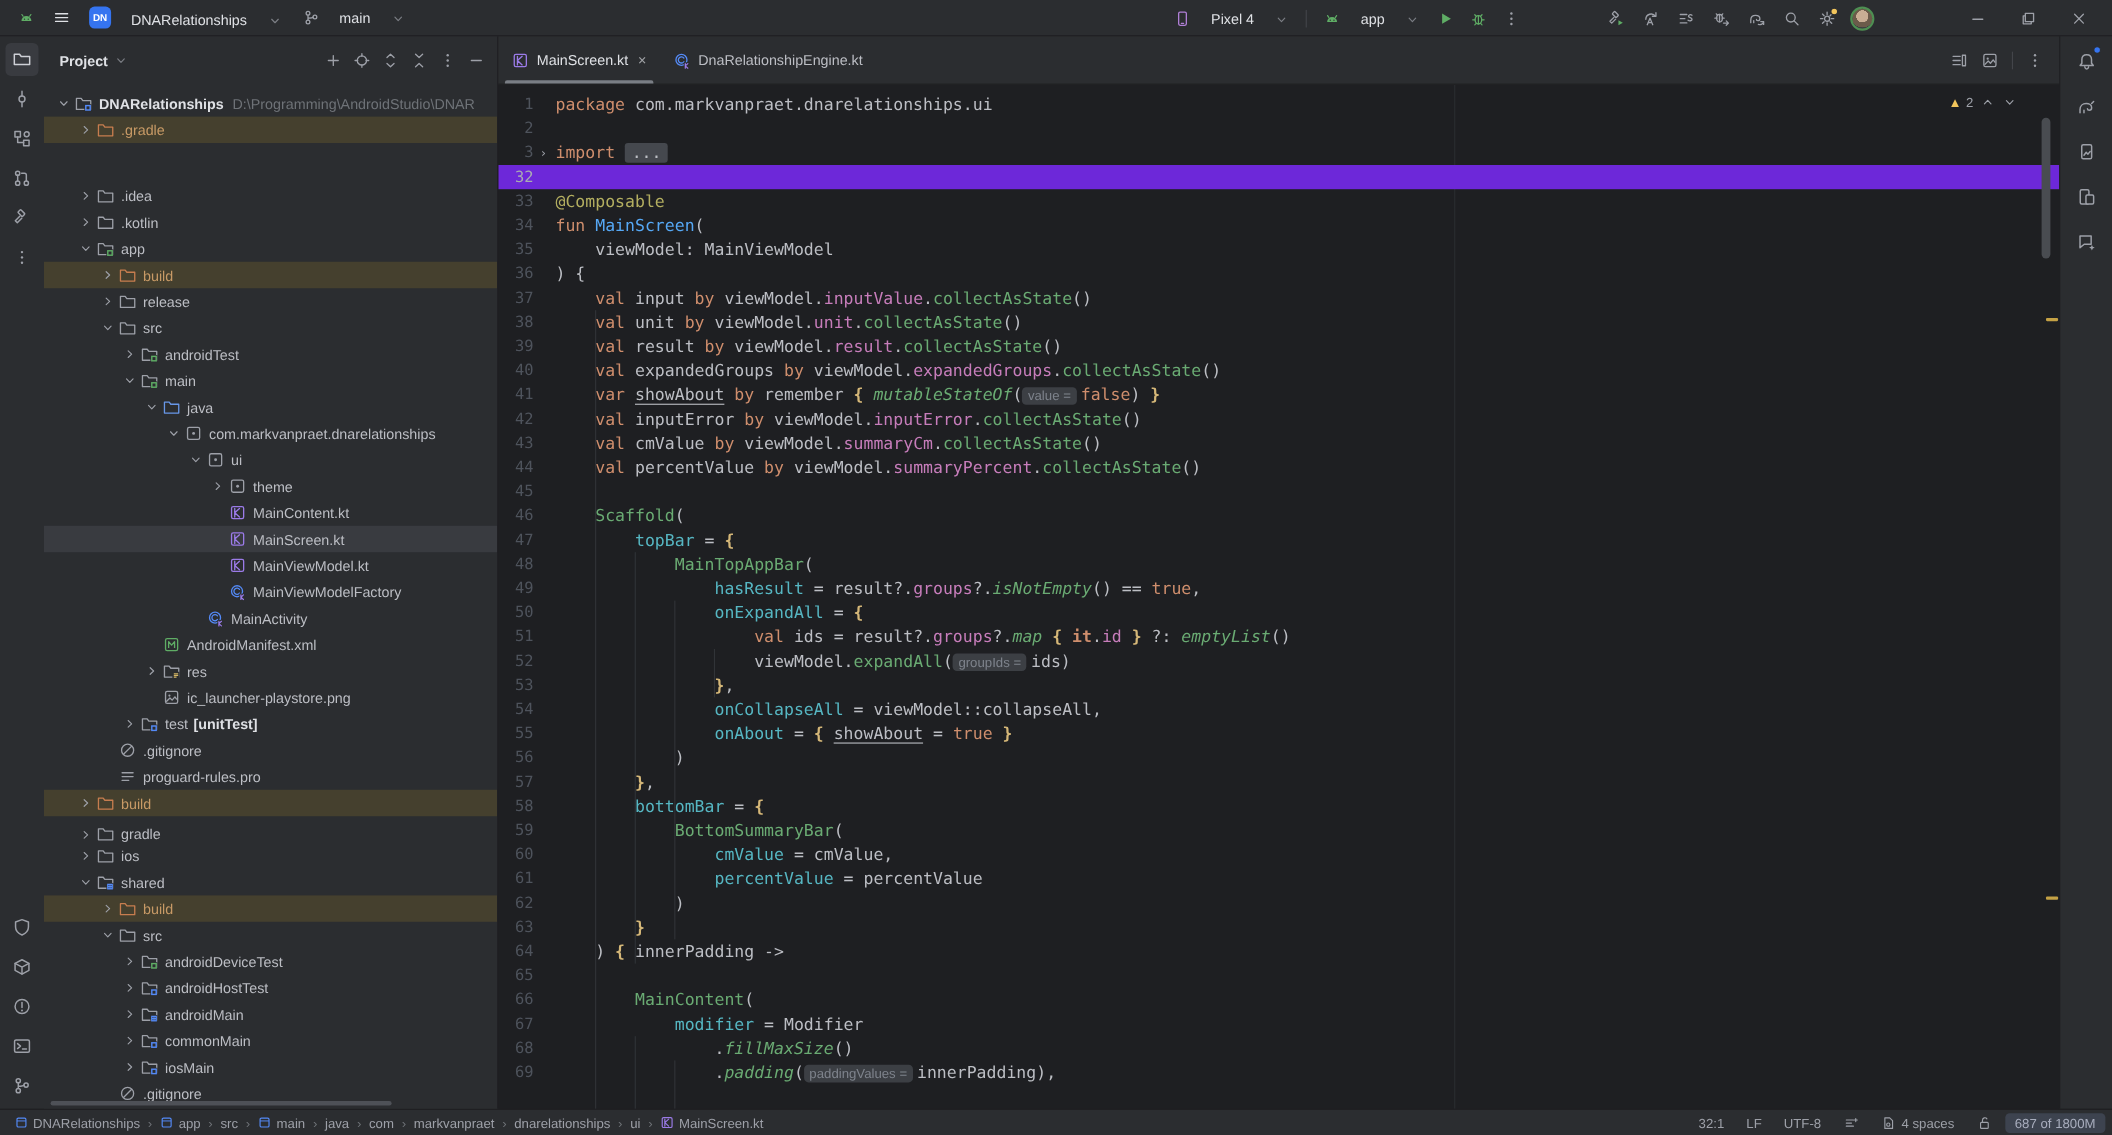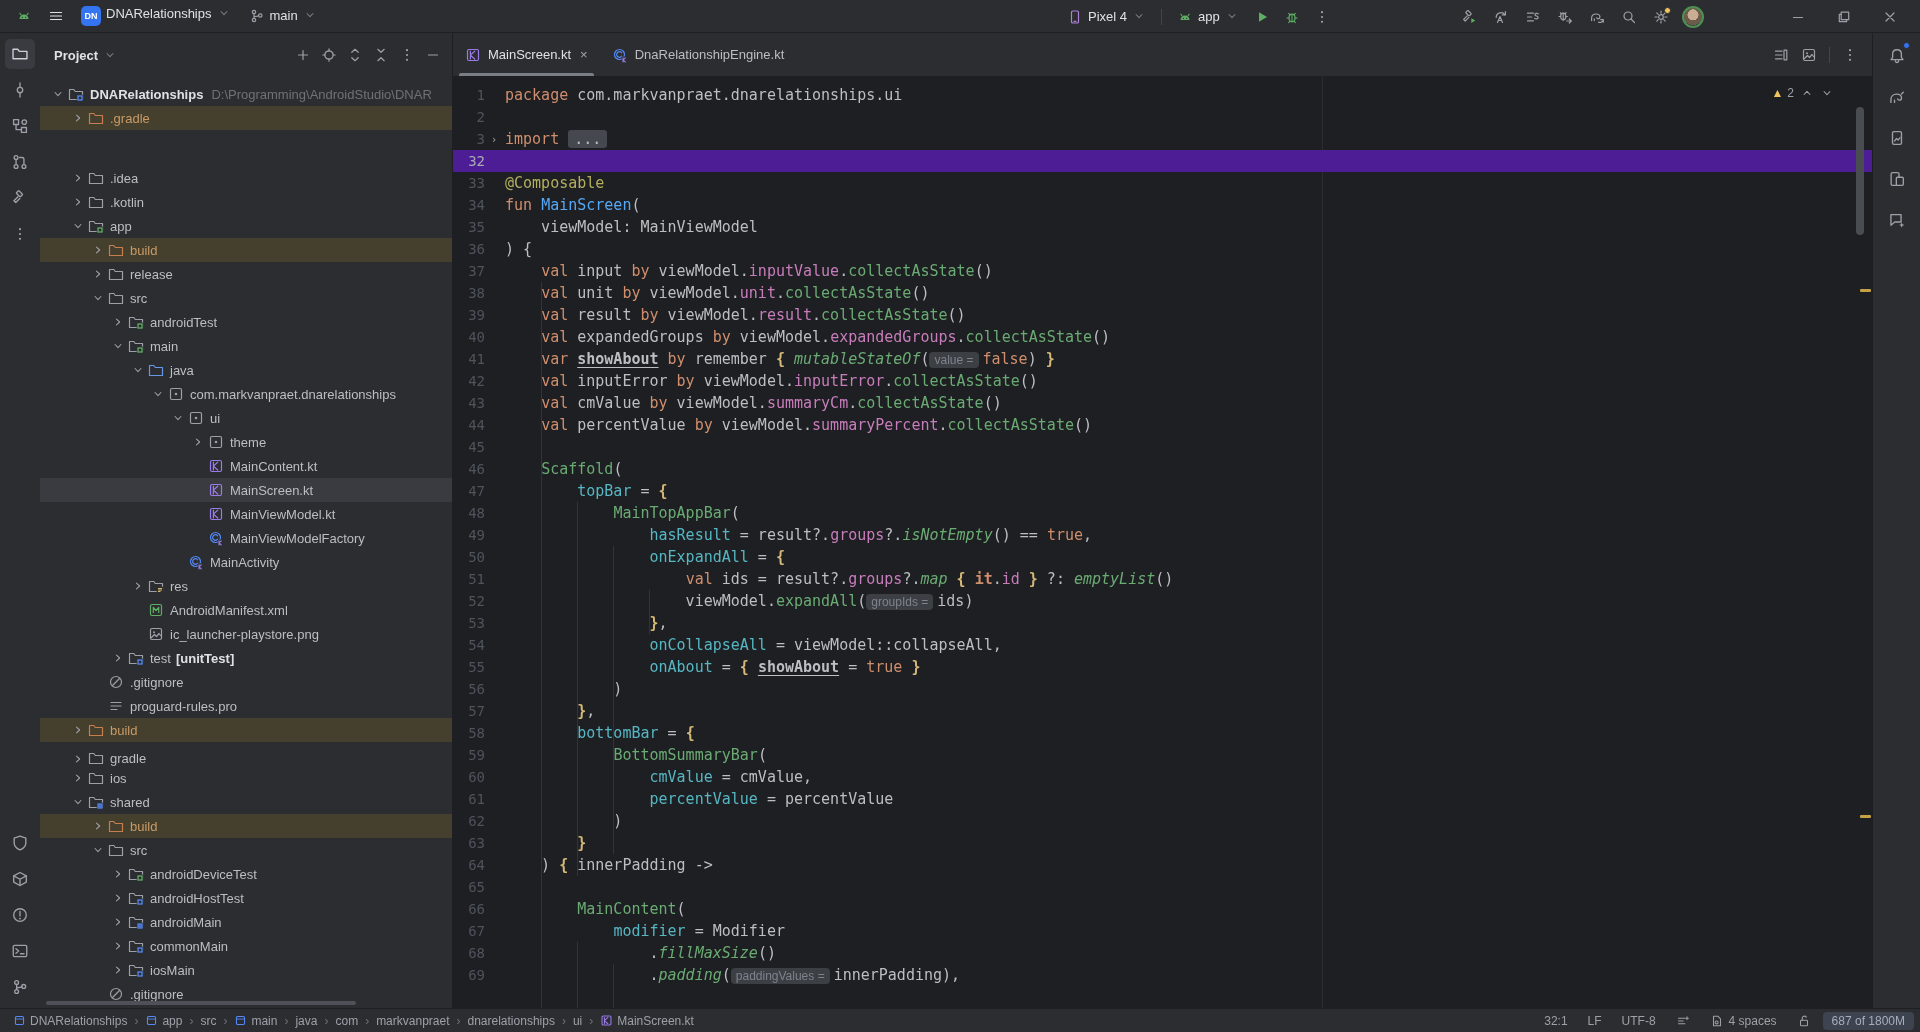--- a/index.html
+++ b/index.html
@@ -4,21 +4,21 @@
 <style>
   * { margin:0; padding:0; box-sizing:border-box; }
   html,body { width:1920px; height:1032px; overflow:hidden; background:#1E1F22;
               font-family:"Liberation Sans", sans-serif; color:#BCBEC4; }
   .app { width:1920px; height:1032px; display:flex; flex-direction:column; }
 
   
   .titlebar { height:33px; background:#2B2D30; display:flex; align-items:center;
               border-bottom:1px solid #1E1F22; flex:0 0 33px; font-size:13px; }
   .tb-left { display:flex; align-items:center; gap:4px; padding-left:10px; }
-  .tb-btn { display:flex; align-items:flex-start; gap:5px; padding:3px 7px; border-radius:6px; color:#DFE1E5; }
+  .tb-btn { display:flex; align-items:flex-end; gap:18px; padding:3px 7px; border-radius:6px; color:#DFE1E5; }
   .dn-badge { width:20px; height:20px; border-radius:5px; background:#3574F0; color:#fff;
               font-size:9px; font-weight:bold; display:flex; align-items:center; justify-content:center; }
   .chev { opacity:.7; }
   .tb-center { position:absolute; left:1060px; top:0; height:33px; display:flex; align-items:center; gap:2px; }
   .tb-right { position:absolute; left:1455px; top:0; height:33px; display:flex; align-items:center; gap:4px; }
   .winctl { position:absolute; left:1775px; top:0; height:33px; display:flex; align-items:center; }
   .winctl .icon-btn { width:46px; height:33px; border-radius:0; }
   .icon-btn { width:28px; height:26px; display:flex; align-items:center; justify-content:center;
               border-radius:5px; position:relative; }
   .sep-v { width:1px; height:16px; background:#43454A; margin:0 6px; }
@@ -68,37 +68,37 @@
   .tab.active { color:#DFE1E5; }
   .tab.active::after { content:""; position:absolute; left:6px; right:6px; bottom:0; height:3px;
                        background:#7A7E85; border-radius:2px 2px 0 0; }
   .tab .close { opacity:.65; font-size:13px; margin-left:2px; }
   .tab-actions { margin-left:auto; display:flex; align-items:center; padding-right:8px; }
 
   .code-wrap { flex:1; position:relative; overflow:hidden; font-family:"DejaVu Sans Mono", monospace;
                font-size:15px; }
   .code-inner { position:absolute; inset:0; padding-top:7px; }
   .code-row { height:22px; display:flex; align-items:center; white-space:pre; position:relative; }
-  .code-row.caret-line { background:#4c1d95; }
+  .code-row.caret-line { background:#6d28d9; }
   .gutter { width:52px; flex:0 0 52px; display:flex; align-items:center; }
   .gutter .num { width:32px; text-align:right; color:#4E535C; font-size:14px; }
   .gutter .num.cur { color:#A9ABB2; }
   .gutter .foldcol { width:18px; text-align:center; color:#9DA0A8; font-size:11px; }
   .ctext { color:#BCBEC4; }
   .tok-kw  { color:#CF8E6D; }
   .tok-kwb { color:#CF8E6D; font-weight:bold; }
   .tok-ann { color:#B3AE60;margin-top:40px; }
   .tok-dfn { color:#56A8F5; }
   .tok-fn  { color:#6AAB73; }
   .tok-fni { color:#6AAB73; font-style:italic; }
   .tok-prop{ color:#C77DBB; }
   .tok-named{ color:#56B6C2; }
   .tok-pl  { color:#BCBEC4; }
   .tok-lb  { color:#D5B778; font-weight:bold; }
-  .tok-ul  { color:#BCBEC4; text-decoration:underline; text-underline-offset:3px;font-weight:bold; }
+  .tok-ul  { color:#BCBEC4; text-decoration:underline; text-underline-offset:3px; }
   .tok-chip{ background:#3C3F44; color:#7E838C; border-radius:4px; padding:1px 5px; font-size:12px;
              font-family:"Liberation Sans",sans-serif; margin-right:4px; }
   .tok-fold{ background:#45484E; color:#BCBEC4; border-radius:3px; padding:0 6px; }
   .inlay-row { height:22px; display:flex; align-items:center; }
   .inlay-txt { margin-left:52px; color:#5A5D63; font-size:12px; font-family:"Liberation Sans",sans-serif; }
   .bulb { position:absolute; left:60px; top:-4px; width:11px; height:14px; z-index:3; }
   .bulb .dome { width:11px; height:11px; border-radius:50%; background:#F2C55C; }
   .bulb .base { width:5px; height:3px; background:#8a7434; margin:0 auto; }
   .indent-guide { position:absolute; width:1px; background:#313438; z-index:0; }
   .wrap-guide { position:absolute; top:0; bottom:0; width:1px; background:#2B2D31; }
@@ -661,43 +661,43 @@
               <svg viewBox="0 0 16 16" width="16" height="16">
                 <circle cx="7.5" cy="7.5" r="5" fill="none" stroke="#548AF7" stroke-width="1.2"></circle>
                 <path d="M9.7 5.8a2.8 2.8 0 1 0 0 3.4" fill="none" stroke="#548AF7" stroke-width="1.2" stroke-linecap="round"></path>
                 <rect x="9.6" y="9.6" width="5.6" height="5.6" fill="#2B2D30"></rect>
                 <path d="M11 15v-4.2M11 12.9l2.3-2.1M11 12.9l2.3 2.1" fill="none" stroke="#9B7BE8" stroke-width="1.1" stroke-linecap="round"></path>
               </svg>
             </span>
             <span class="lbl">MainActivity</span>
           </div>
           <div class="tree-row" style="padding-left: 88px;">
+            <span class="twisty"></span>
+            <span class="node-icon">
+              <svg viewBox="0 0 16 16" width="16" height="16">
+                <rect x="2.5" y="2.5" width="11" height="11" rx="1.5" fill="none" stroke="#5FAD65" stroke-width="1.2"></rect>
+                <path d="M5.3 11V5.3l2.7 3.2 2.7-3.2V11" fill="none" stroke="#5FAD65" stroke-width="1.2" stroke-linejoin="round"></path>
+              </svg>
+            </span>
+            <span class="lbl">AndroidManifest.xml</span>
+          </div>
+          <div class="tree-row" style="padding-left: 88px;">
             <span class="twisty">
               <svg viewBox="0 0 16 16" width="14" height="14">
                 <path class="st" d="M6.3 4.6L9.9 8l-3.6 3.4"></path>
               </svg>
             </span>
             <span class="node-icon">
               <svg viewBox="0 0 16 16" width="16" height="16">
                 <path class="st" d="M1.5 3.5h4.3l1.5 2h7.2v8H1.5z" style="stroke:#9DA0A8"></path>
                 <rect x="8.7" y="8.7" width="6.5" height="6.5" fill="#2B2D30"></rect>
                 <path d="M10 10.5h4M10 12h4M10 13.5h2.5" stroke="#D5B765" stroke-width="1.1" fill="none"></path>
               </svg>
             </span>
             <span class="lbl">res</span>
-          </div>
-          <div class="tree-row" style="padding-left: 88px;">
-            <span class="twisty"></span>
-            <span class="node-icon">
-              <svg viewBox="0 0 16 16" width="16" height="16">
-                <rect x="2.5" y="2.5" width="11" height="11" rx="1.5" fill="none" stroke="#5FAD65" stroke-width="1.2"></rect>
-                <path d="M5.3 11V5.3l2.7 3.2 2.7-3.2V11" fill="none" stroke="#5FAD65" stroke-width="1.2" stroke-linejoin="round"></path>
-              </svg>
-            </span>
-            <span class="lbl">AndroidManifest.xml</span>
           </div>
           <div class="tree-row" style="padding-left: 88px;">
             <span class="twisty"></span>
             <span class="node-icon">
               <svg viewBox="0 0 16 16" width="16" height="16">
                 <rect class="st" x="2.5" y="2.5" width="11" height="11" rx="1.5"></rect>
                 <circle cx="6" cy="6.3" r="1" fill="#9DA0A8"></circle>
                 <path class="st" d="M3.5 11.5l3-3 2 2 2.5-3 1.5 2"></path>
               </svg>
             </span>

